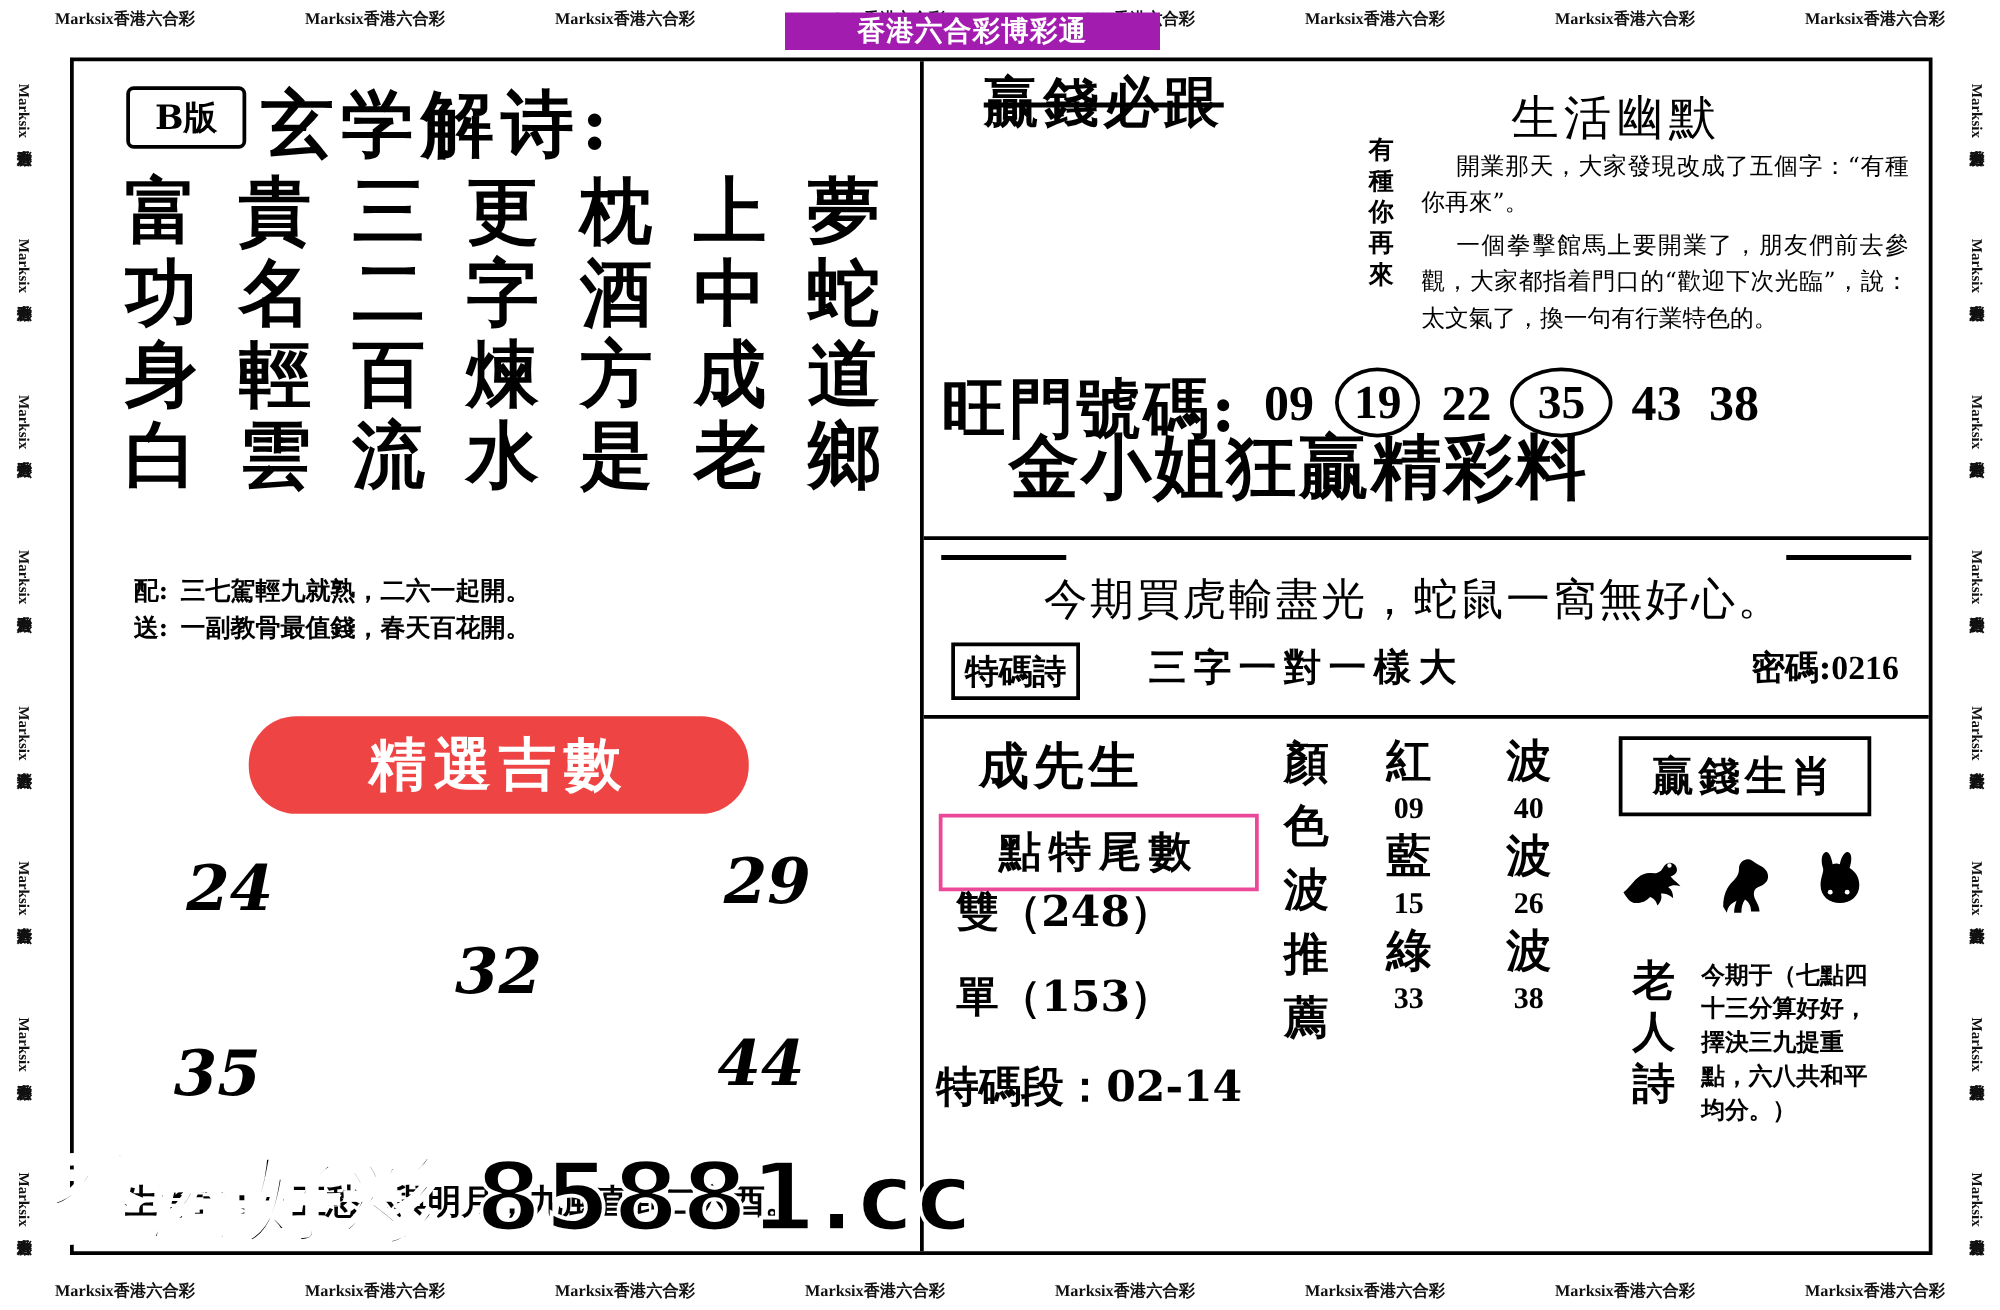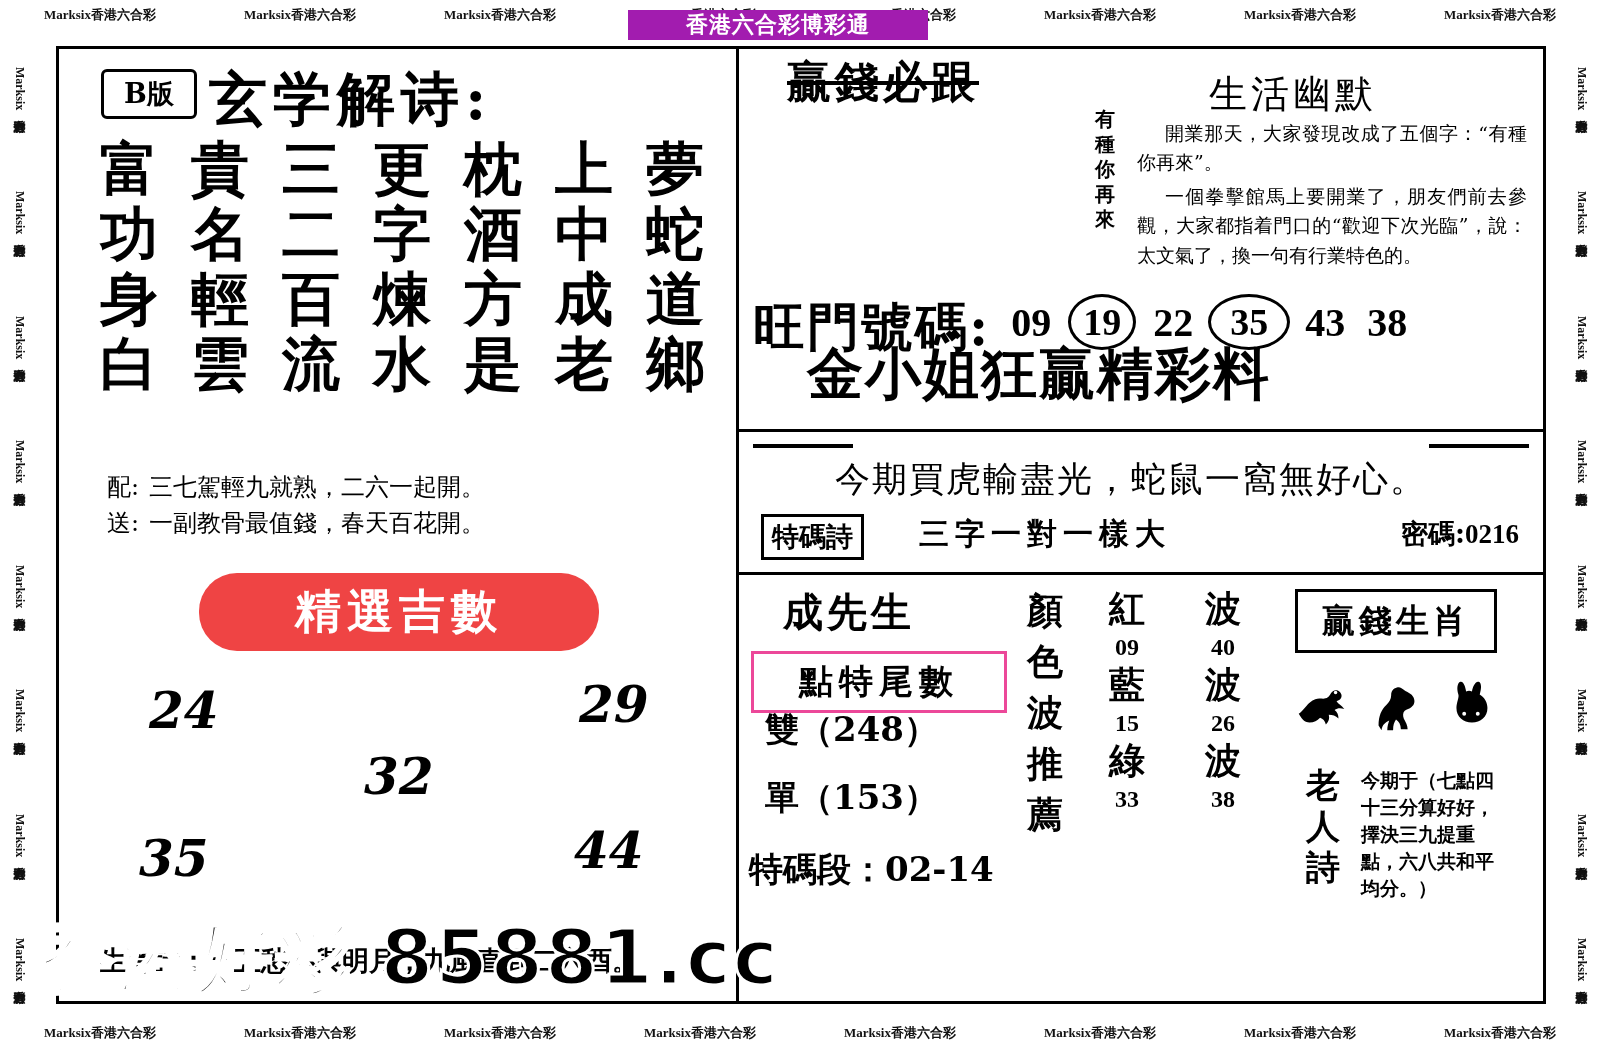--- a/index.html
+++ b/index.html
@@ -69,22 +69,22 @@
     position:absolute;left:28px;top:88px;width:630px;
   }
   .poem-row{
     display:flex;justify-content:space-between;
     font-size:58px;font-weight:700;line-height:1.12;
     font-family:"DejaVu Serif",serif;
   }
   .poem-row span{width:84px;text-align:center;}
 
   .pei-song{
-    position:absolute;left:48px;top:420px;width:620px;
-    font-size:24px;font-weight:400;line-height:1.5;
+    position:absolute;left:48px;top:408px;width:620px;
+    font-size:20px;font-weight:700;line-height:1.5;
     font-family:"DejaVu Serif",serif;
   }
   .pei-song .lbl{margin-right:10px;}
 
   .jixu-banner{
     position:absolute;left:140px;top:524px;width:400px;height:78px;
     background:#ef4444;color:#fff;border-radius:38px;
     display:flex;align-items:center;justify-content:center;
     font-size:46px;font-weight:700;letter-spacing:6px;
     font-family:"DejaVu Serif",serif;

